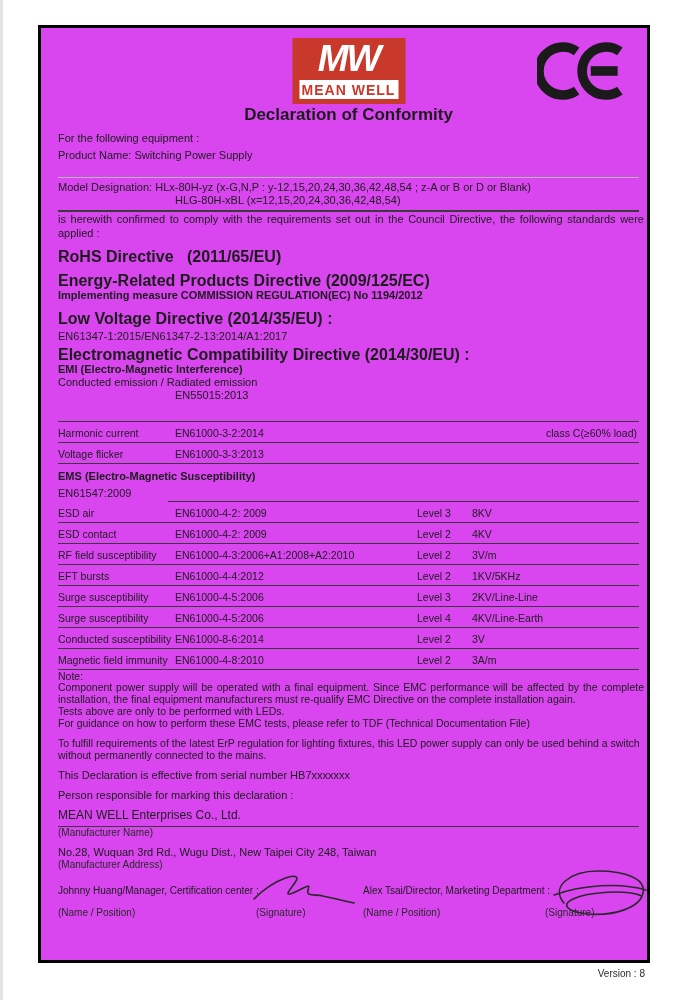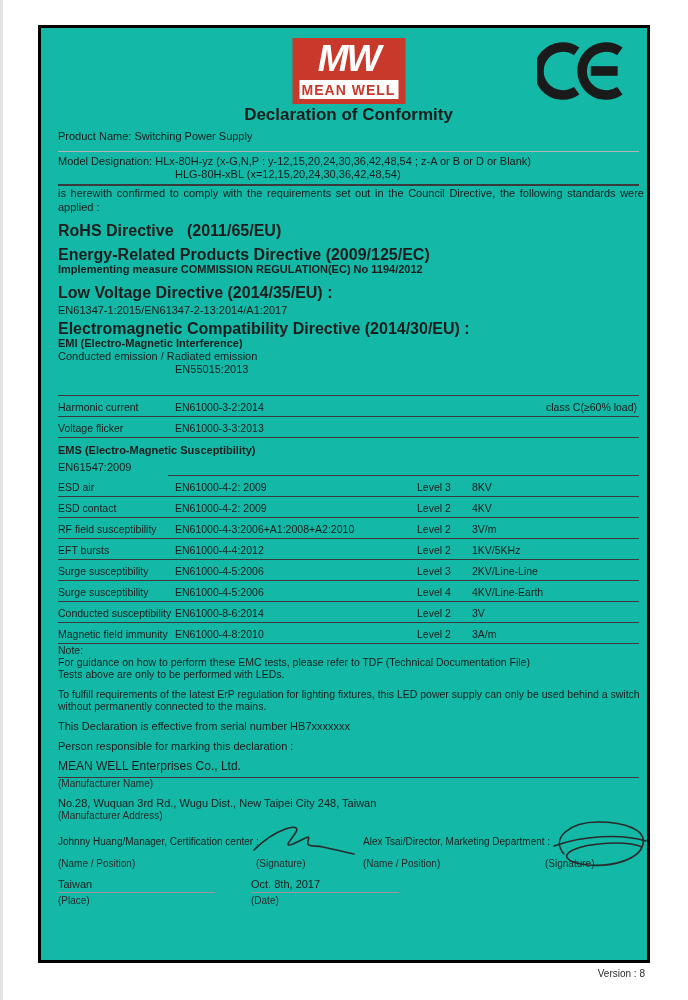--- a/index.html
+++ b/index.html
@@ -1,34 +1,34 @@
 <!DOCTYPE html>
 <html><head>
 <meta charset="utf-8">
 <style>
   * { margin:0; padding:0; box-sizing:border-box; }
   html,body { width:688px; height:1000px; background:#ffffff; }
   body { font-family:"Liberation Sans","DejaVu Sans",sans-serif; color:#1c1c1c; position:relative; overflow:hidden; }
   .scan-edge { position:absolute; left:0; top:0; width:3px; height:100%; background:#e3e3e3; }
-  .frame { position:absolute; left:38px; top:25px; width:612px; height:938px; border:3px solid #000; background:#14b8a6; overflow:hidden; }
+  .frame { position:absolute; left:38px; top:25px; width:612px; height:938px; border:3px solid #000; background:#d946ef; overflow:hidden; }
   .content { padding:8px 8px 0 17px; position:relative; }
 
   
   .logo-row { height:68px; position:relative; }
   .mw-logo { position:absolute; left:50%; transform:translateX(-50%); top:2px; width:113px; height:66px; background:#c8392b; display:flex; flex-direction:column; align-items:center; }
   .mw-letters { color:#fff; font-weight:bold; font-style:italic; font-size:37px; line-height:40px; letter-spacing:-2px; margin-top:1px; }
   .mw-strip { position:absolute; left:7px; right:7px; bottom:5px; height:19px; background:#fff; display:flex; align-items:center; justify-content:center; }
   .mw-strip span { color:#c8392b; font-weight:bold; font-size:14px; letter-spacing:1px; line-height:14px; }
   .ce { position:absolute; right:6px; top:4px; }
 
   .title { text-align:center; font-size:17px; font-weight:bold; height:22px; line-height:22px; }
 
   
   .equip { margin-top:6px; font-size:11px; height:13px; }
-  .product-row { margin-top:4px; font-size:11px; padding-bottom:9px; border-bottom:1px solid #b5b5b5; }
+  .product-row { margin-top:4px; font-size:11px; padding-bottom:16px; border-bottom:1px solid #b5b5b5; }
   .model-rows { padding-top:3px; font-size:11px; line-height:13px; padding-bottom:3px; border-bottom:2px solid #3a3a3a; }
   .model-l2 { margin-left:117px; }
   .confirm { font-size:11px; line-height:14px; width:586px; text-align:justify; }
 
   .h-dir { font-size:16px; font-weight:bold; height:15px; line-height:15px; white-space:pre; }
   .mt9 { margin-top:9px; } .mt4 { margin-top:4px; }
   .h-sub { font-size:11px; font-weight:bold; height:14px; line-height:14px; }
   .plain { font-size:11px; height:13px; line-height:13px; }
 
   
@@ -90,20 +90,21 @@
         <svg width="96" height="62" viewBox="0 0 100 64">
           <path d="M41.3 11.5 A25 25 0 1 0 41.3 52.5" fill="none" stroke="#1a1a1a" stroke-width="10"></path>
           <path d="M86.3 11.5 A25 25 0 1 0 86.3 52.5" fill="none" stroke="#1a1a1a" stroke-width="10"></path>
           <path d="M56 32 H84" fill="none" stroke="#1a1a1a" stroke-width="10"></path>
         </svg>
       </div>
     </div>
 
     <div class="title">Declaration of Conformity</div>
 
+    <div class="equip">For the following equipment :</div>
 
     <div class="product-row">Product Name: Switching Power Supply</div>
 
     <div class="model-rows">
       <div>Model Designation: HLx-80H-yz (x-G,N,P : y-12,15,20,24,30,36,42,48,54 ; z-A or B or D or Blank)</div>
       <div class="model-l2">HLG-80H-xBL (x=12,15,20,24,30,36,42,48,54)</div>
     </div>
 
     <div class="confirm">is herewith confirmed to comply with the requirements set out in the Council Directive, the following standards were applied :</div>
 
@@ -183,22 +184,23 @@
     </div>
     <div class="trow">
       <span>Magnetic field immunity</span>
       <span>EN61000-4-8:2010</span>
       <span>Level 2</span>
       <span>3A/m</span>
     </div>
 
 
     <div class="note-label">Note:</div>
+    <div class="note-p">Component power supply will be operated with a final equipment. Since EMC performance will be affected by the complete installation, the final equipment manufacturers must re-qualify EMC Directive on the complete installation again.</div>
+    <div class="note-l">Tests above are only to be performed with LEDs.</div>
     <div class="note-l">For guidance on how to perform these EMC tests, please refer to TDF (Technical Documentation File)</div>
-    <div class="note-l">Tests above are only to be performed with LEDs.</div>
 
     <div class="erp-note">To fulfill requirements of the latest ErP regulation for lighting fixtures, this LED power supply can only be used behind a switch without permanently connected to the mains.</div>
 
     <div class="serial">This Declaration is effective from serial number HB7xxxxxxx</div>
 
     <div class="responsible">Person responsible for marking this declaration :</div>
 
     <div class="mfr-name">MEAN WELL Enterprises Co., Ltd.</div>
     <div class="small-label">(Manufacturer Name)</div>
 
@@ -218,23 +220,17 @@
           <path d="M22 38 C 8 22, 28 6, 56 6 C 84 6, 104 14, 101 28 C 98 43, 72 51, 46 49 C 26 47, 18 40, 31 34 C 46 27, 84 24, 100 31" fill="none" stroke="#2a2a2a" stroke-width="1.6" stroke-linecap="round"></path>
           <path d="M12 30 C 40 20, 78 17, 104 25" fill="none" stroke="#2a2a2a" stroke-width="1.5" stroke-linecap="round"></path>
         </svg>
       </span>
       <span class="small-label lbl-np1">(Name / Position)</span>
       <span class="small-label lbl-sg1">(Signature)</span>
       <span class="small-label lbl-np2">(Name / Position)</span>
       <span class="small-label lbl-sg2">(Signature)</span>
     </div>
 
-    <div class="pd-block">
-      <span class="place-val">Taiwan</span>
-      <span class="date-val">Oct. 8th, 2017</span>
-      <span class="small-label place-lbl">(Place)</span>
-      <span class="small-label date-lbl">(Date)</span>
-    </div>
 
   </div>
 </div>
 
 <div class="version">Version : 8</div>
 
 </body></html>

